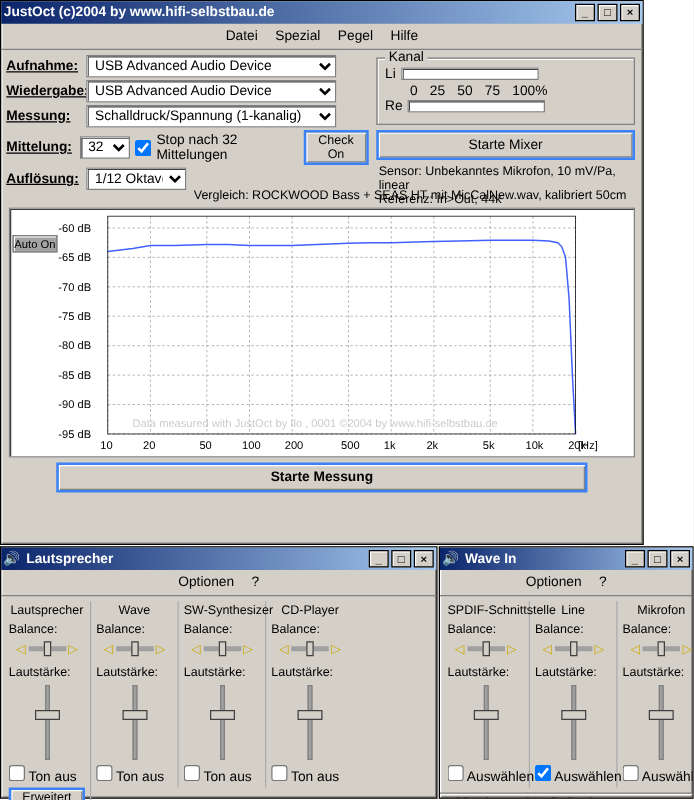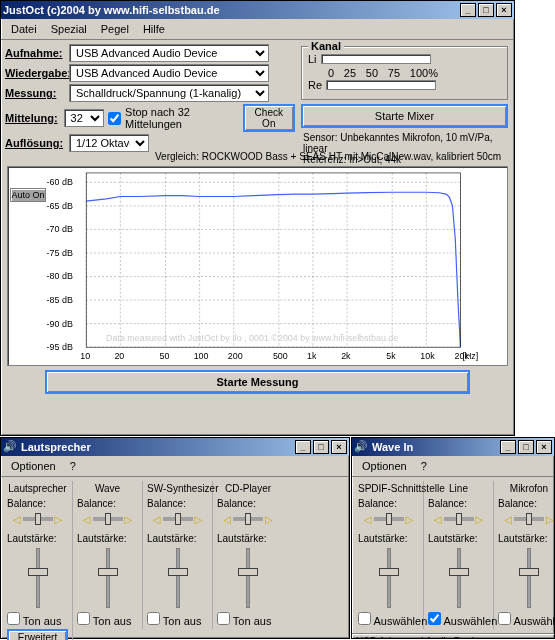--- a/index.html
+++ b/index.html
@@ -5,38 +5,38 @@
 * { box-sizing: border-box; margin: 0; padding: 0; font-family: "MS Sans Serif", Tahoma, sans-serif; font-size: 11px; }
 body { background: #fff; width: 555px; height: 640px; position: relative; overflow: hidden; }
 
 .window { position: absolute; background: #d4d0c8; border: 1px solid #000; box-shadow: inset 1px 1px 0 #fff, inset -1px -1px 0 #808080; }
 .titlebar { background: linear-gradient(to right, #0a246a, #a6caf0); color: #fff; font-weight: bold; height: 18px; display: flex; align-items: center; padding: 0 2px; }
 .titlebar .icon { width: 14px; height: 14px; margin-right: 4px; }
 .titlebar .title { flex: 1; }
 .titlebar .btns { display: flex; gap: 2px; }
 .tbtn { width: 16px; height: 14px; background: #d4d0c8; border: 1px solid #000; box-shadow: inset 1px 1px 0 #fff; display: flex; align-items: center; justify-content: center; font-family: Arial; font-size: 9px; font-weight: bold; color: #000; cursor: pointer; }
 
-.menubar { display: flex; padding: 2px 4px; gap: 2px; border-bottom: 1px solid #808080; }
+.menubar { display: flex; padding: 2px 4px; gap: 2px; border-bottom: 1px solid #808080; justify-content: center; }
 .menuitem { padding: 2px 6px; cursor: pointer; }
 
 .content { padding: 4px; }
 .row { display: flex; align-items: center; margin-bottom: 2px; gap: 4px; }
 .label { width: 60px; font-weight: bold; text-decoration: underline; }
 
 select, input[type=text] { background: #fff; border: 1px solid #808080; box-shadow: inset 1px 1px 0 #404040; height: 18px; padding: 1px 2px; font-size: 11px; }
 .select-wide { width: 200px; }
 .select-sm { width: 80px; }
 
 .btn { background: #d4d0c8; border: 2px solid #3b82f6; box-shadow: inset 1px 1px 0 #fff, inset -1px -1px 0 #808080; padding: 2px 8px; cursor: pointer; text-align: center; }
 .btn-big { padding: 4px 0; font-weight: normal; }
 
 input[type=checkbox] { width: 13px; height: 13px; }
 
 .groupbox { border: 1px solid #808080; box-shadow: inset 1px 1px 0 #fff; padding: 6px 6px 4px; margin: 2px; position: relative; }
-.grouplabel { position: absolute; top: -7px; left: 6px; background: #d4d0c8; padding: 0 3px; font-weight: bold; }
+.grouplabel { position: absolute; top: -7px; left: 6px; background: #d4d0c8; padding: 0 3px; font-weight: normal; }
 
 .info-line { font-size: 10px; color: #000; margin-left: 4px; }
 
 .chart-area { background: #fff; border: 1px solid #808080; box-shadow: inset 1px 1px 0 #404040; margin: 4px 2px; position: relative; height: 200px; }
 .chart-area svg { width: 100%; height: 100%; }
 .dash { stroke: #888; stroke-width: 0.5; stroke-dasharray: 2 2; }
 .axis-text { font-size: 9px; fill: #000; }
 .watermark { font-size: 9px; fill: #ccc; }
 .spectrum { stroke: #4060ff; stroke-width: 1.2; fill: none; }
 

